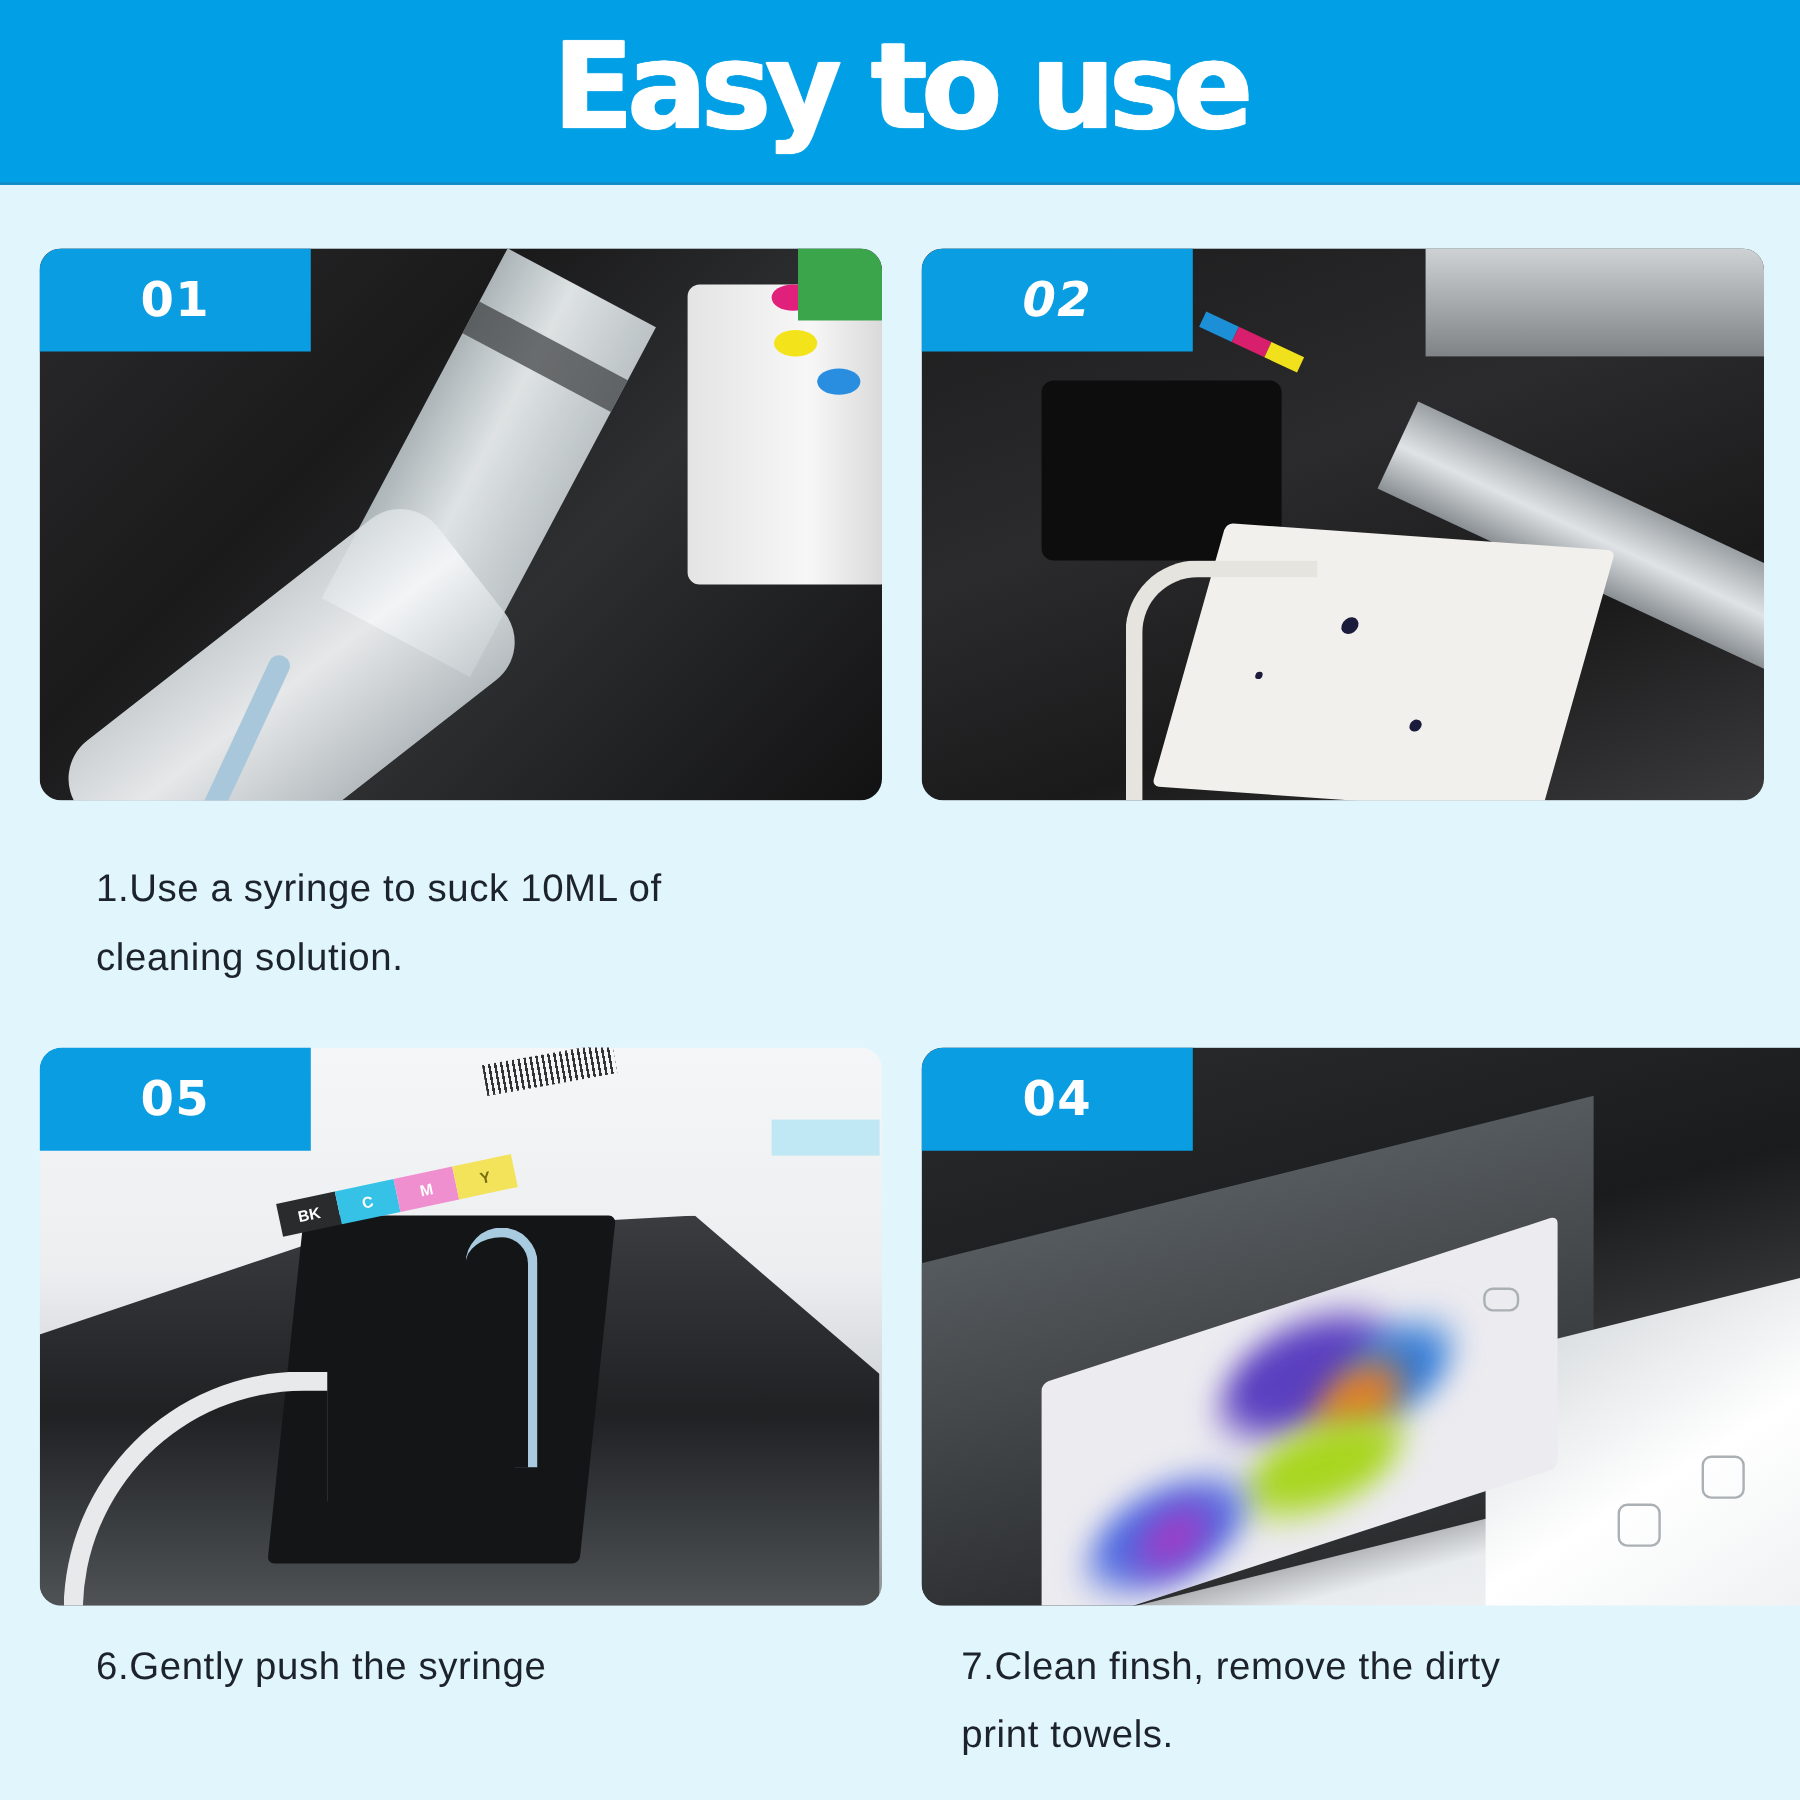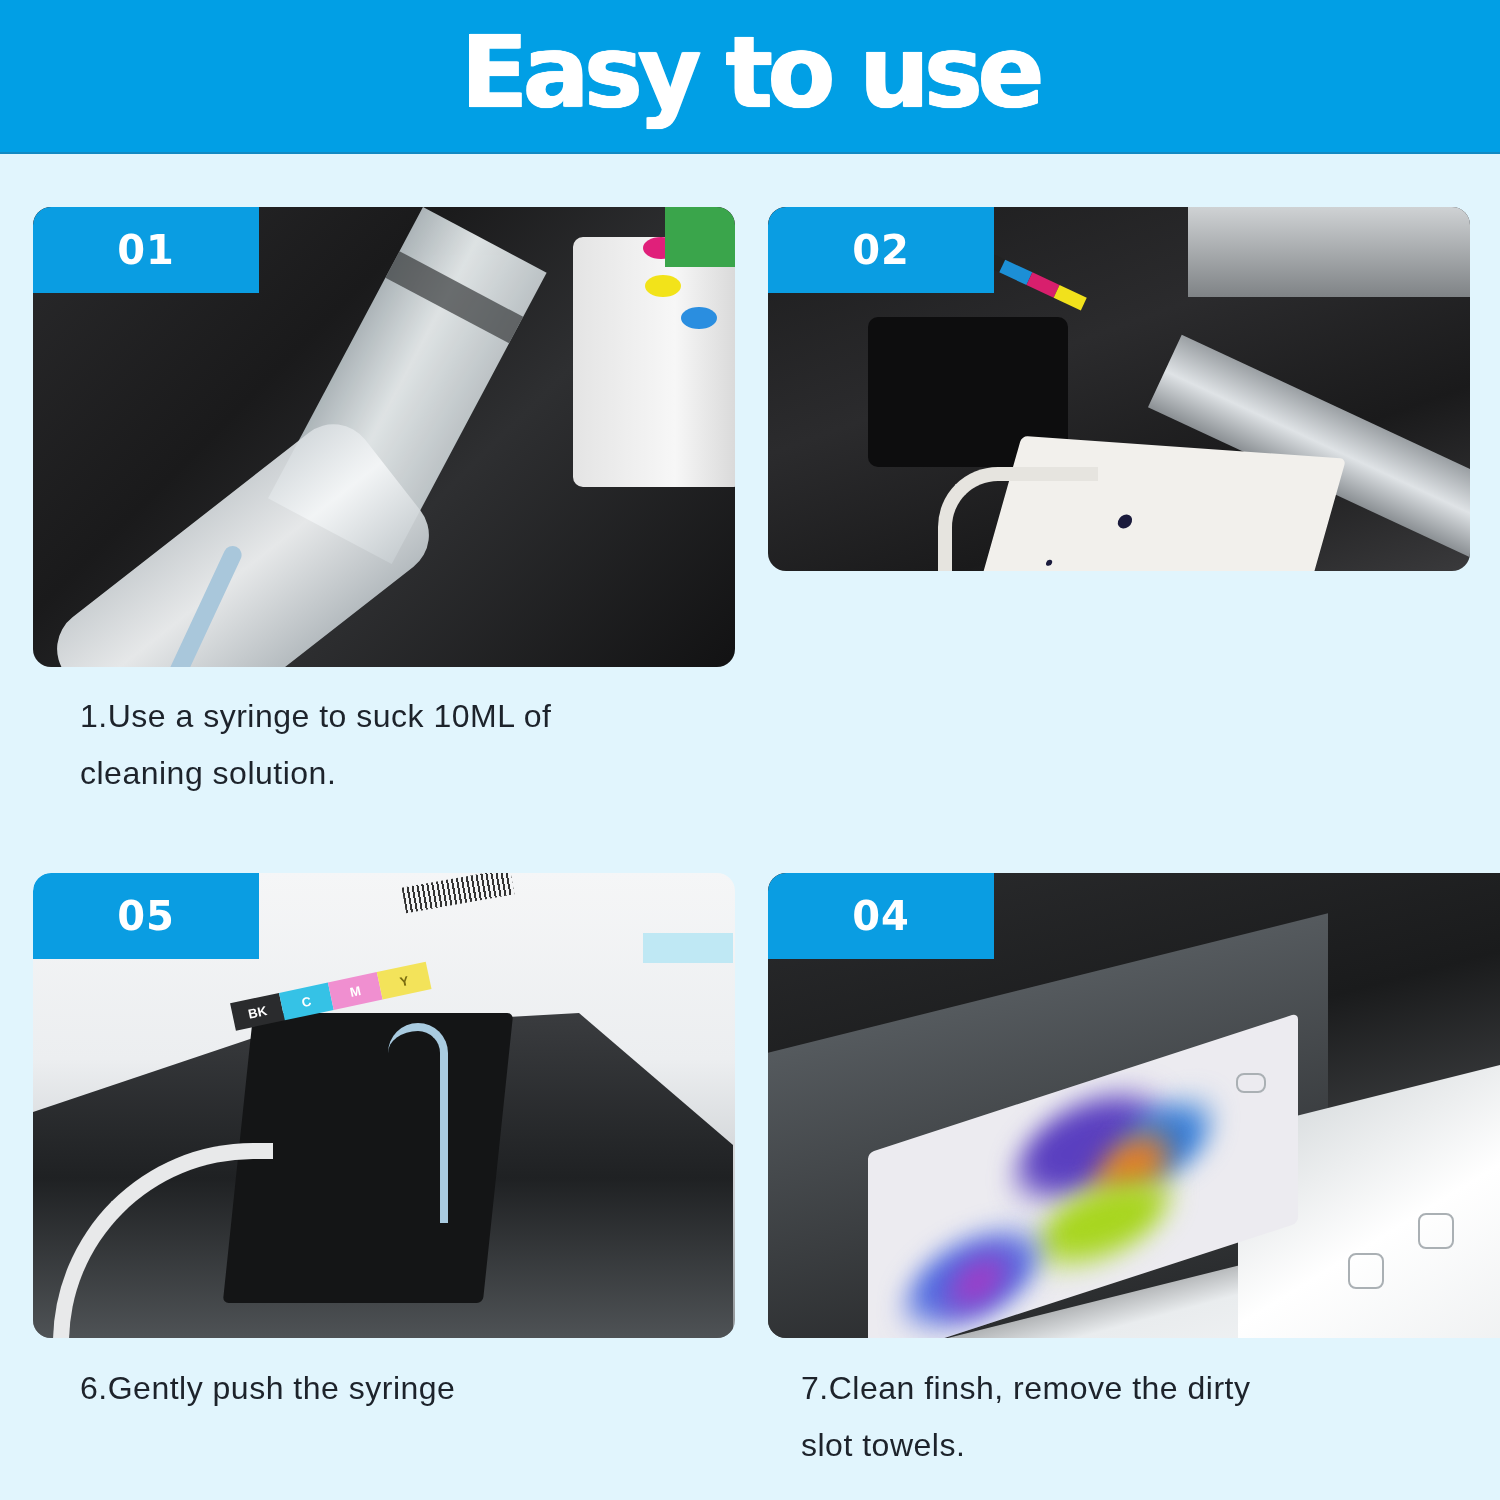--- a/index.html
+++ b/index.html
@@ -71,26 +71,26 @@
     <div class="dot" style="left:648px;top:100px;background:#2a8ee0;"></div>
     <div class="green"></div>
     <div class="syringe"></div>
     <div class="bottle"></div>
     <div class="tube"></div>
   </div>
   <div class="badge">
     <span>01</span>
   </div>
 </div>
-<div class="caption" style="left:80px; top:688px;">
+<div class="caption" style="left:80px; top:712px;">
   <div>1.Use a syringe to suck 10ML of</div>
   <div>cleaning solution.</div>
 </div>
 
-<div class="card" style="left:768px; top:207px; width:702px; height:364px;">
+<div class="card" style="left:768px; top:207px; width:702px; height:460px;font-style:italic;">
   <div class="photo p2">
     <div class="top"></div>
     <div class="carriage"></div>
     <div class="strip">
       <b style="background:#222;"></b>
         <b style="background:#1c8fd6;"></b>
         <b style="background:#d81f6d;"></b>
         <b style="background:#f1e11c;"></b>
     </div>
     <div class="rail"></div>
@@ -146,14 +146,14 @@
     <div class="btn" style="left:580px;top:380px;"></div>
     <div class="btn" style="left:650px;top:340px;"></div>
     <div class="btn" style="left:468px;top:200px;width:30px;height:20px;"></div>
   </div>
   <div class="badge">
     <span>04</span>
   </div>
 </div>
 <div class="caption" style="left:801px; top:1360px;">
   <div>7.Clean finsh, remove the dirty</div>
-  <div>slot towels.</div>
+  <div>print towels.</div>
 </div>
 
 </body></html>

